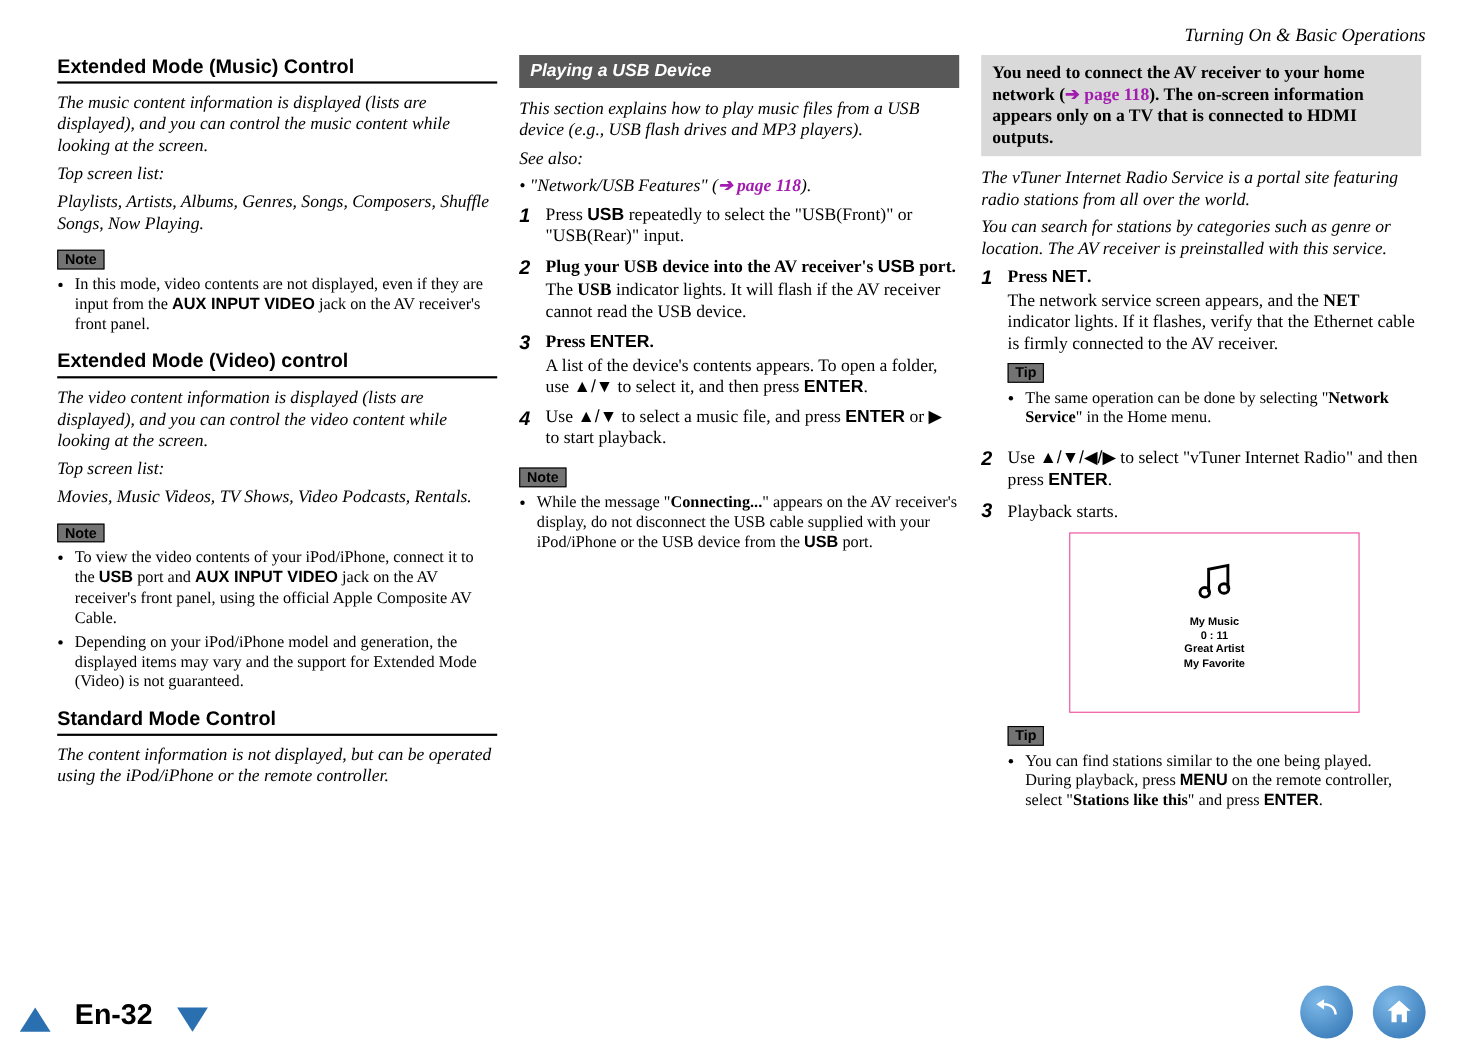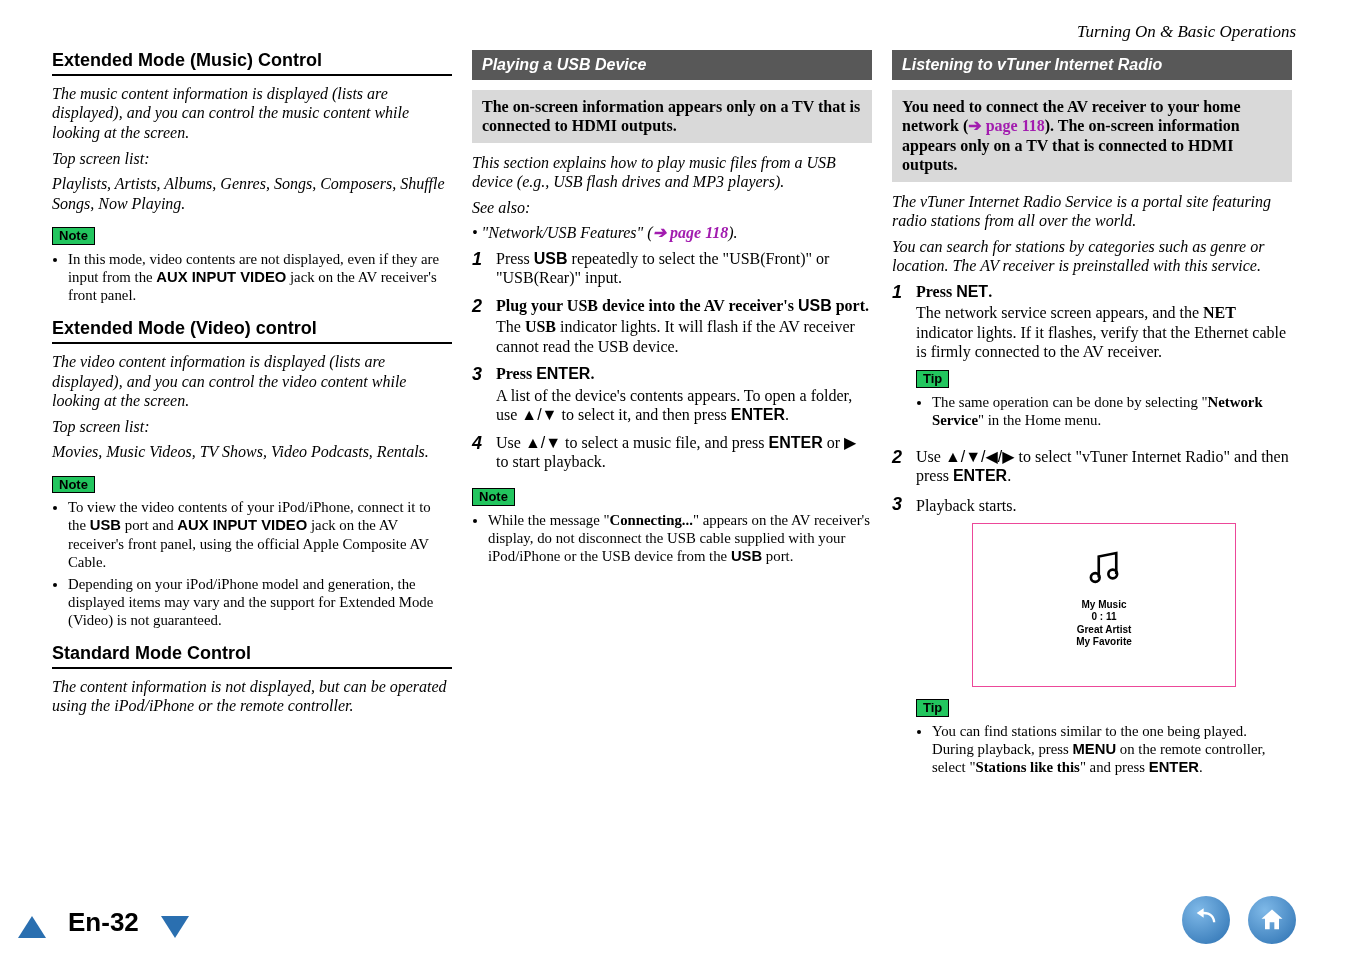--- a/index.html
+++ b/index.html
@@ -57,21 +57,21 @@
   .highlight {
     background: #d9d9d9;
     padding: 7px 10px;
     font-weight: bold;
     margin-bottom: 10px;
     font-size: 16px;
   }
   .note-label, .tip-label {
     display: inline-block;
     border: 1px solid #000;
-    background: #22c55e;
+    background: #737373;
     padding: 0 6px;
     font-weight: bold;
     font-family: Arial, Helvetica, sans-serif;
     font-size: 13px;
     margin: 8px 0 3px 0;
   }
   ul.bullets {
     margin: 2px 0 10px 0;
     padding-left: 16px;
     font-size: 14.8px;
@@ -190,21 +190,20 @@
         <li>Depending on your iPod/iPhone model and generation, the displayed items may vary and the support for Extended Mode (Video) is not guaranteed.</li>
       </ul>
 
       <h2 class="sec" style="margin-top:14px">Standard Mode Control</h2>
       <hr class="hr-thick">
       <p class="para">The content information is not displayed, but can be operated using the iPod/iPhone or the remote controller.</p>
     </div>
 
     <div class="col">
       <div class="banner">Playing a USB Device</div>
-      <div class="highlight">The on-screen information appears only on a TV that is connected to HDMI outputs.</div>
       <p class="para">This section explains how to play music files from a USB device (e.g., USB flash drives and MP3 players).</p>
       <p class="para">See also:</p>
       <p class="para">
         <span>• "Network/USB Features" (</span><span class="link">➔ page 118</span><span>).</span>
       </p>
 
       <div class="steps">
         <div class="step">
           <div class="step-num">1</div>
           <div class="step-body ln1">
@@ -237,21 +236,20 @@
 
       <div class="note-label">Note</div>
       <ul class="bullets">
         <li>
           <span>While the message "</span><b>Connecting...</b><span>" appears on the AV receiver's display, do not disconnect the USB cable supplied with your iPod/iPhone or the USB device from the </span><span class="sans-bold">USB</span><span> port.</span>
         </li>
       </ul>
     </div>
 
     <div class="col">
-      <div class="banner">Listening to vTuner Internet Radio</div>
       <div class="highlight">
         <span>You need to connect the AV receiver to your home network (</span><span class="link" style="font-weight:bold">➔ page 118</span><span>). The on-screen information appears only on a TV that is connected to HDMI outputs.</span>
       </div>
       <p class="para">The vTuner Internet Radio Service is a portal site featuring radio stations from all over the world.</p>
       <p class="para">You can search for stations by categories such as genre or location. The AV receiver is preinstalled with this service.</p>
 
       <div class="steps">
         <div class="step">
           <div class="step-num">1</div>
           <div class="step-body">

